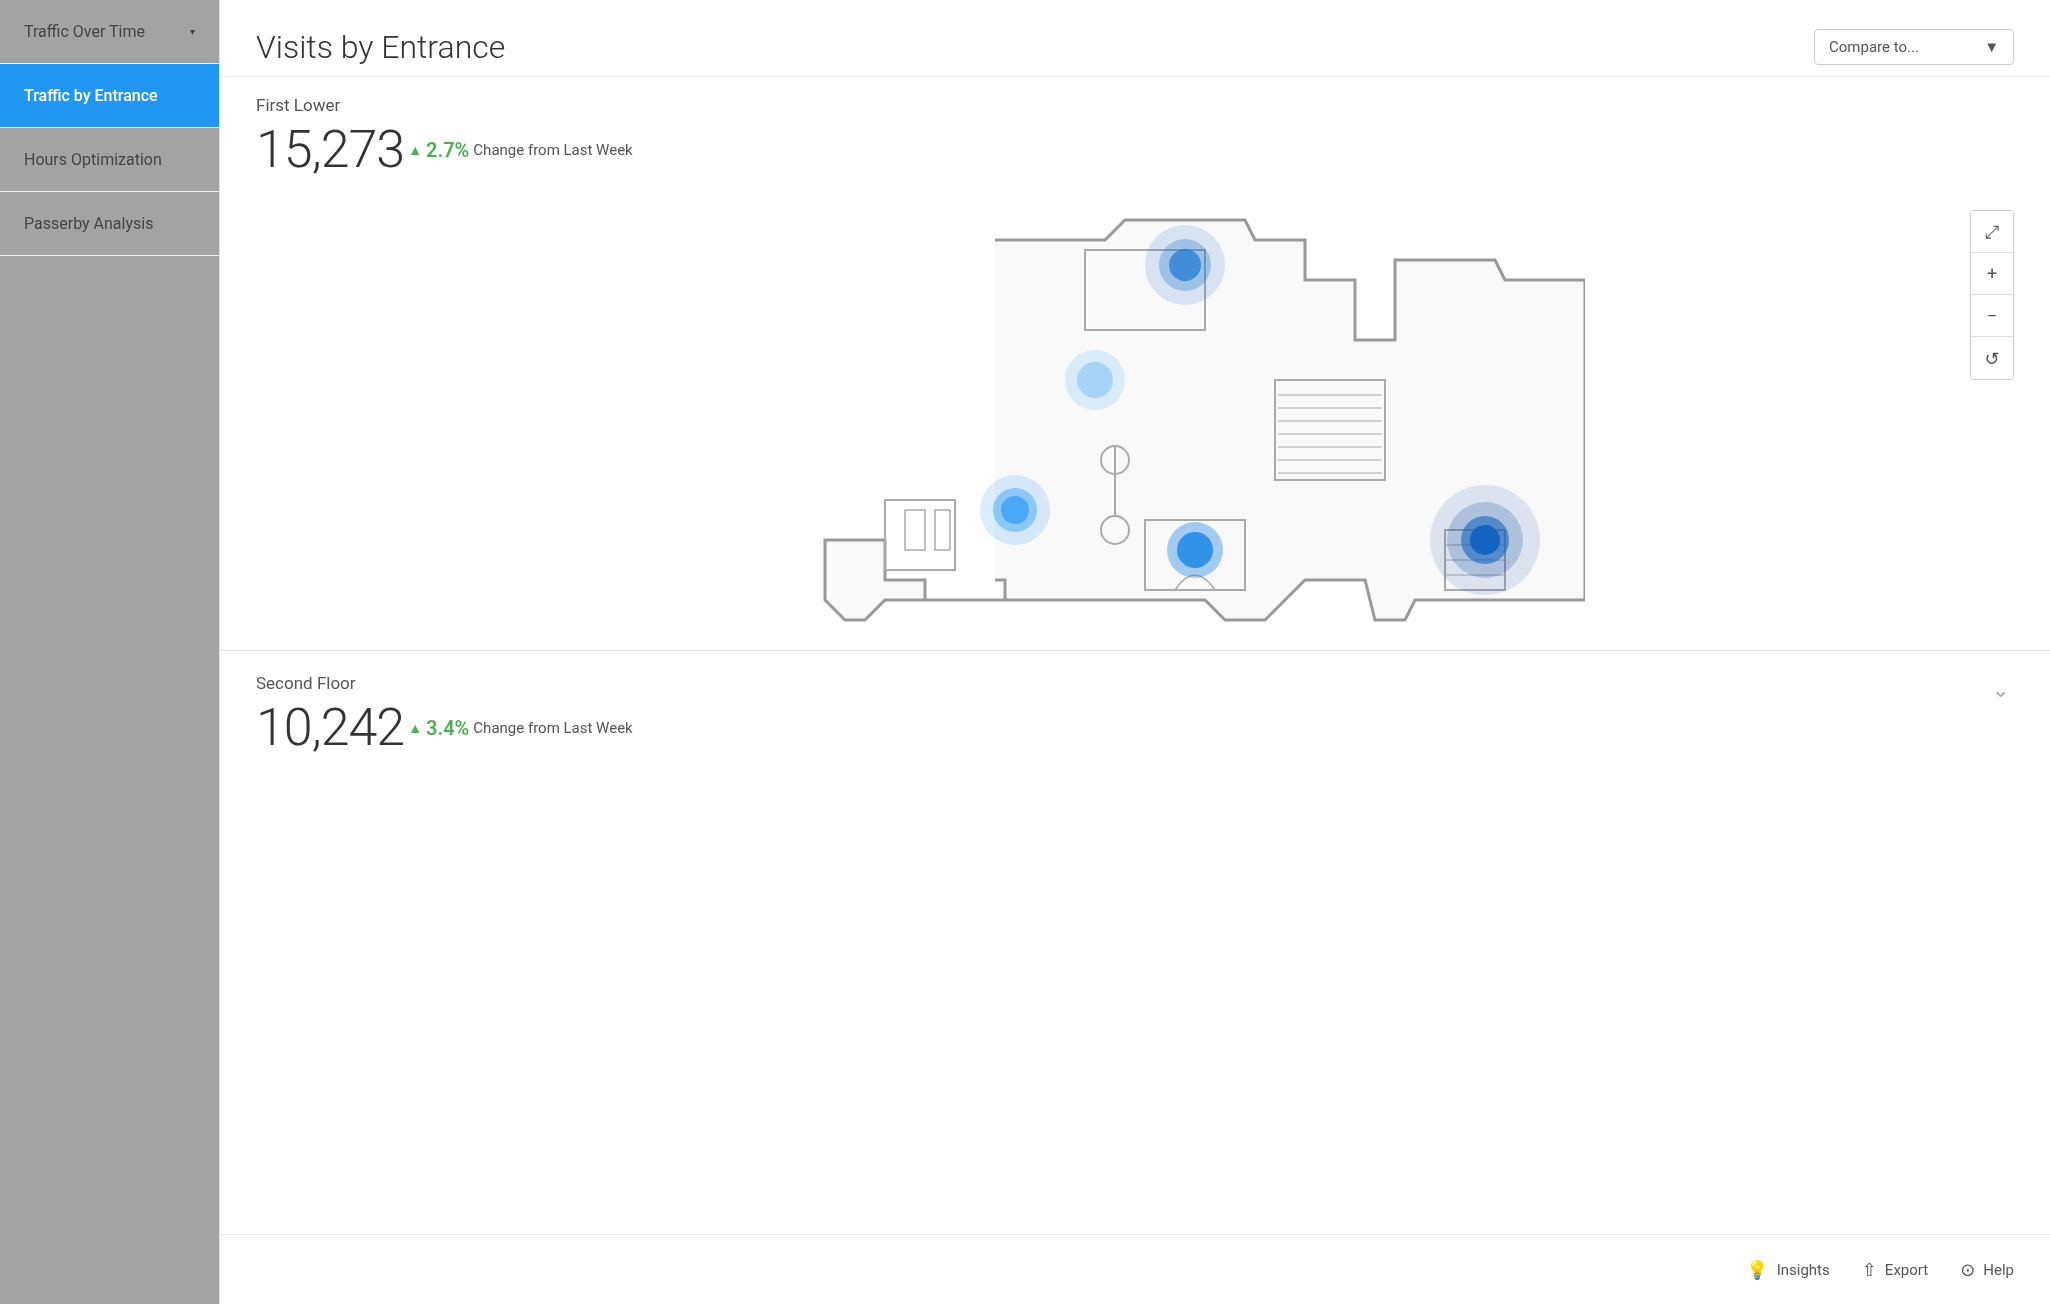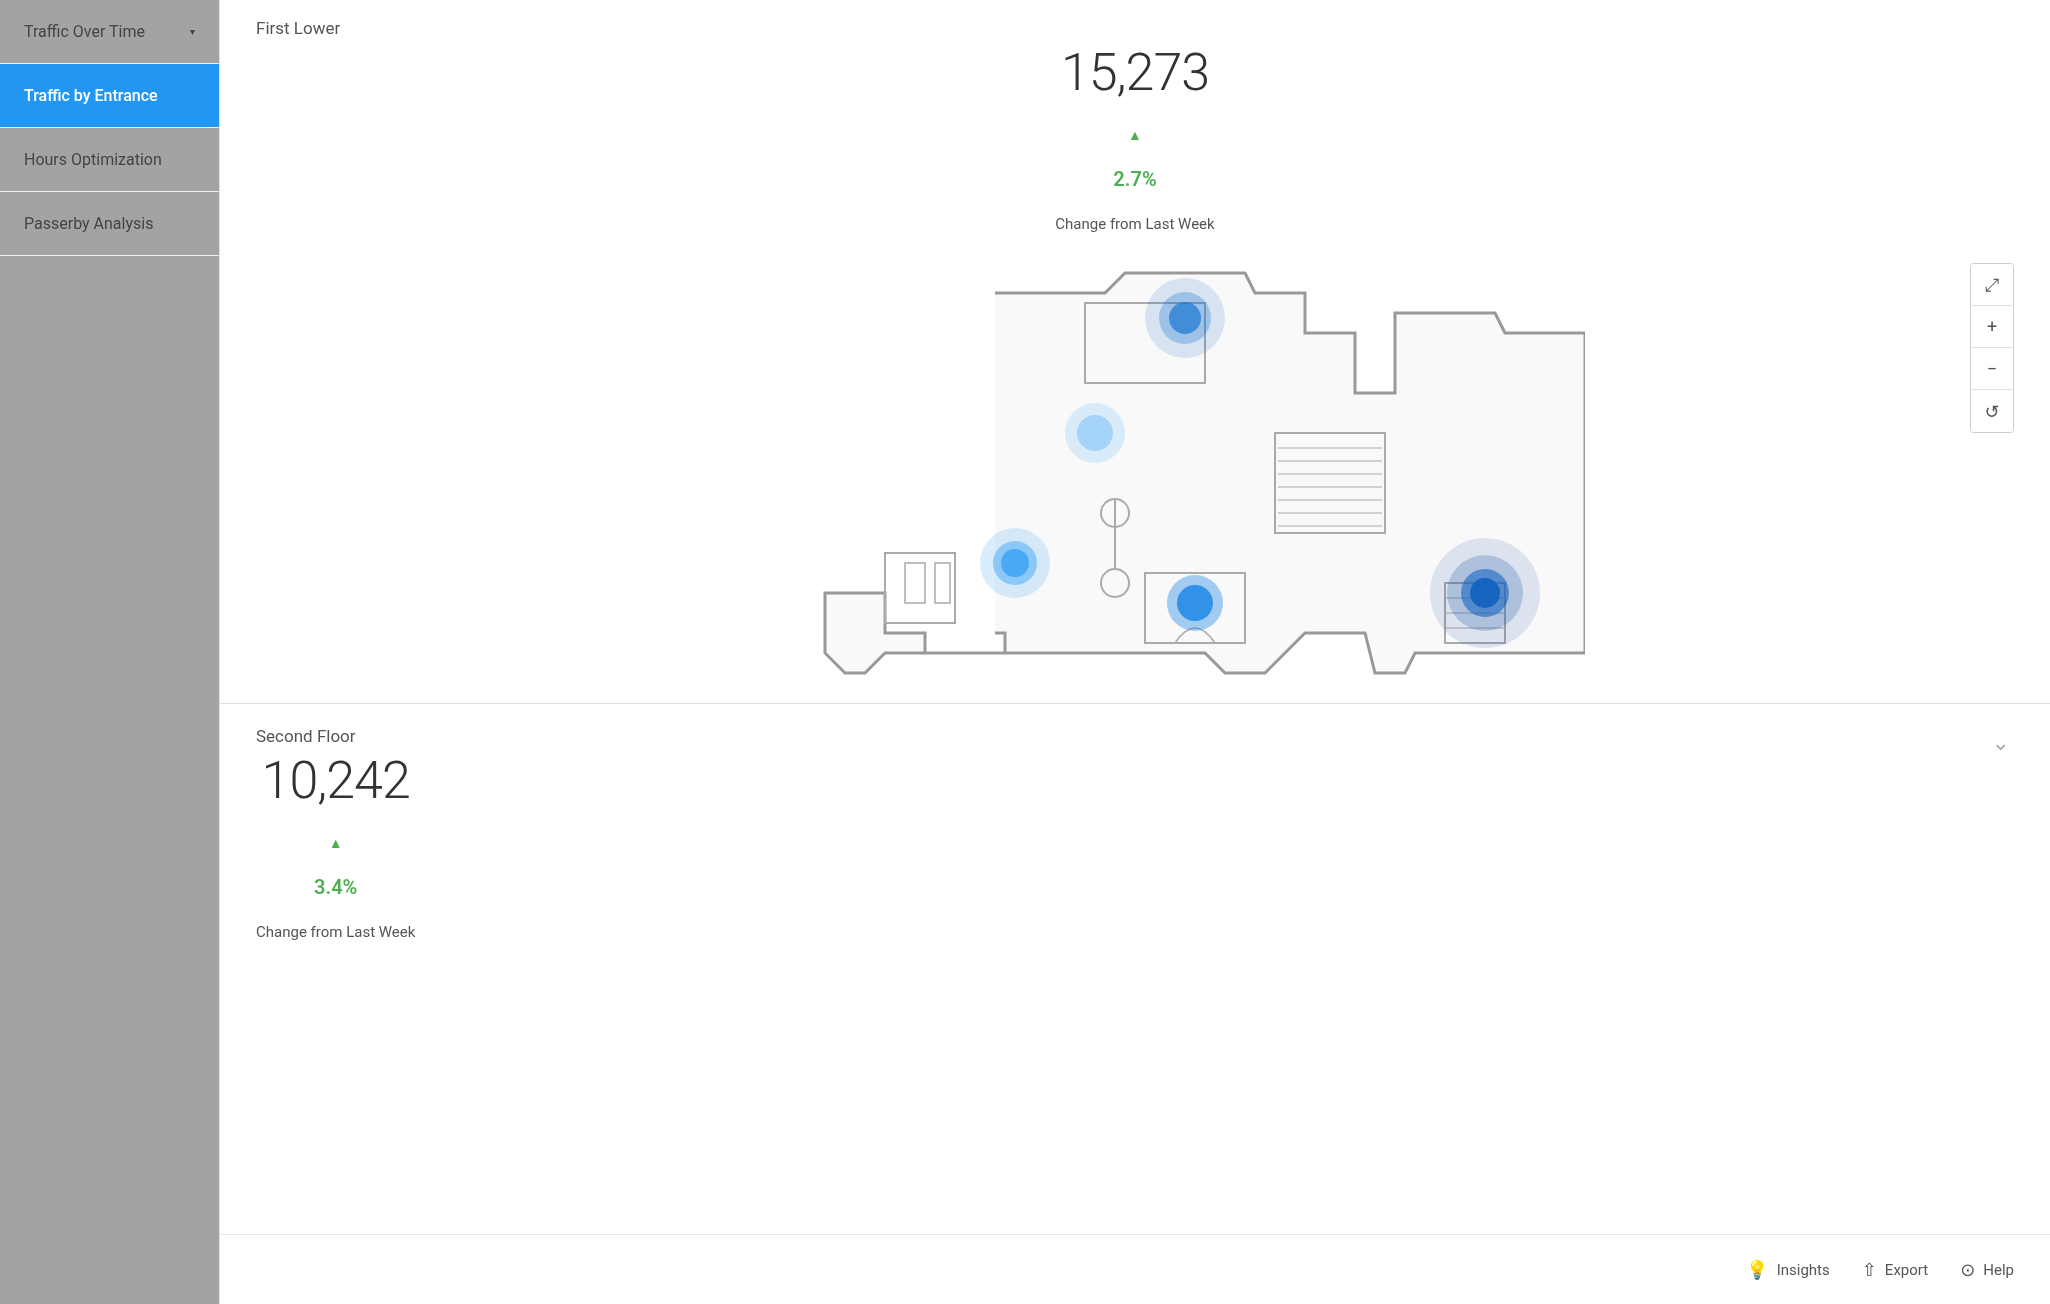--- a/index.html
+++ b/index.html
@@ -89,23 +89,22 @@
     }
     .floor-label {
       font-size: 17px;
       color: #555;
       font-weight: 400;
       margin-bottom: 4px;
     }
     .floor-stats {
       display: flex;
       align-items: center;
-      gap: 24px;
+      gap: 4px;
       margin-bottom: 10px;
-      flex-direction: column;
     }
     .floor-count {
       font-size: 52px;
       font-weight: 300;
       color: #333;
       letter-spacing: -1px;
     }
     .floor-change {
       display: flex;
       align-items: center;
@@ -236,20 +235,27 @@
   <div class="sidebar-item">
     <span>Hours Optimization</span>
   </div>
   <div class="sidebar-item">
     <span>Passerby Analysis</span>
   </div>
 </nav>
 
 <main class="main">
 
+  <div class="main-header">
+    <h1 class="page-title">Visits by Entrance</h1>
+    <div class="compare-dropdown">
+      <span>Compare to...</span>
+      <span>▼</span>
+    </div>
+  </div>
 
   <div class="floor-section">
     <div class="floor-label">First Lower</div>
     <div class="floor-stats">
       <span class="floor-count">15,273</span>
       <span class="arrow-up">▲</span>
       <span class="change-pct">2.7%</span>
       <span class="floor-change">Change from Last Week</span>
     </div>
   </div>

